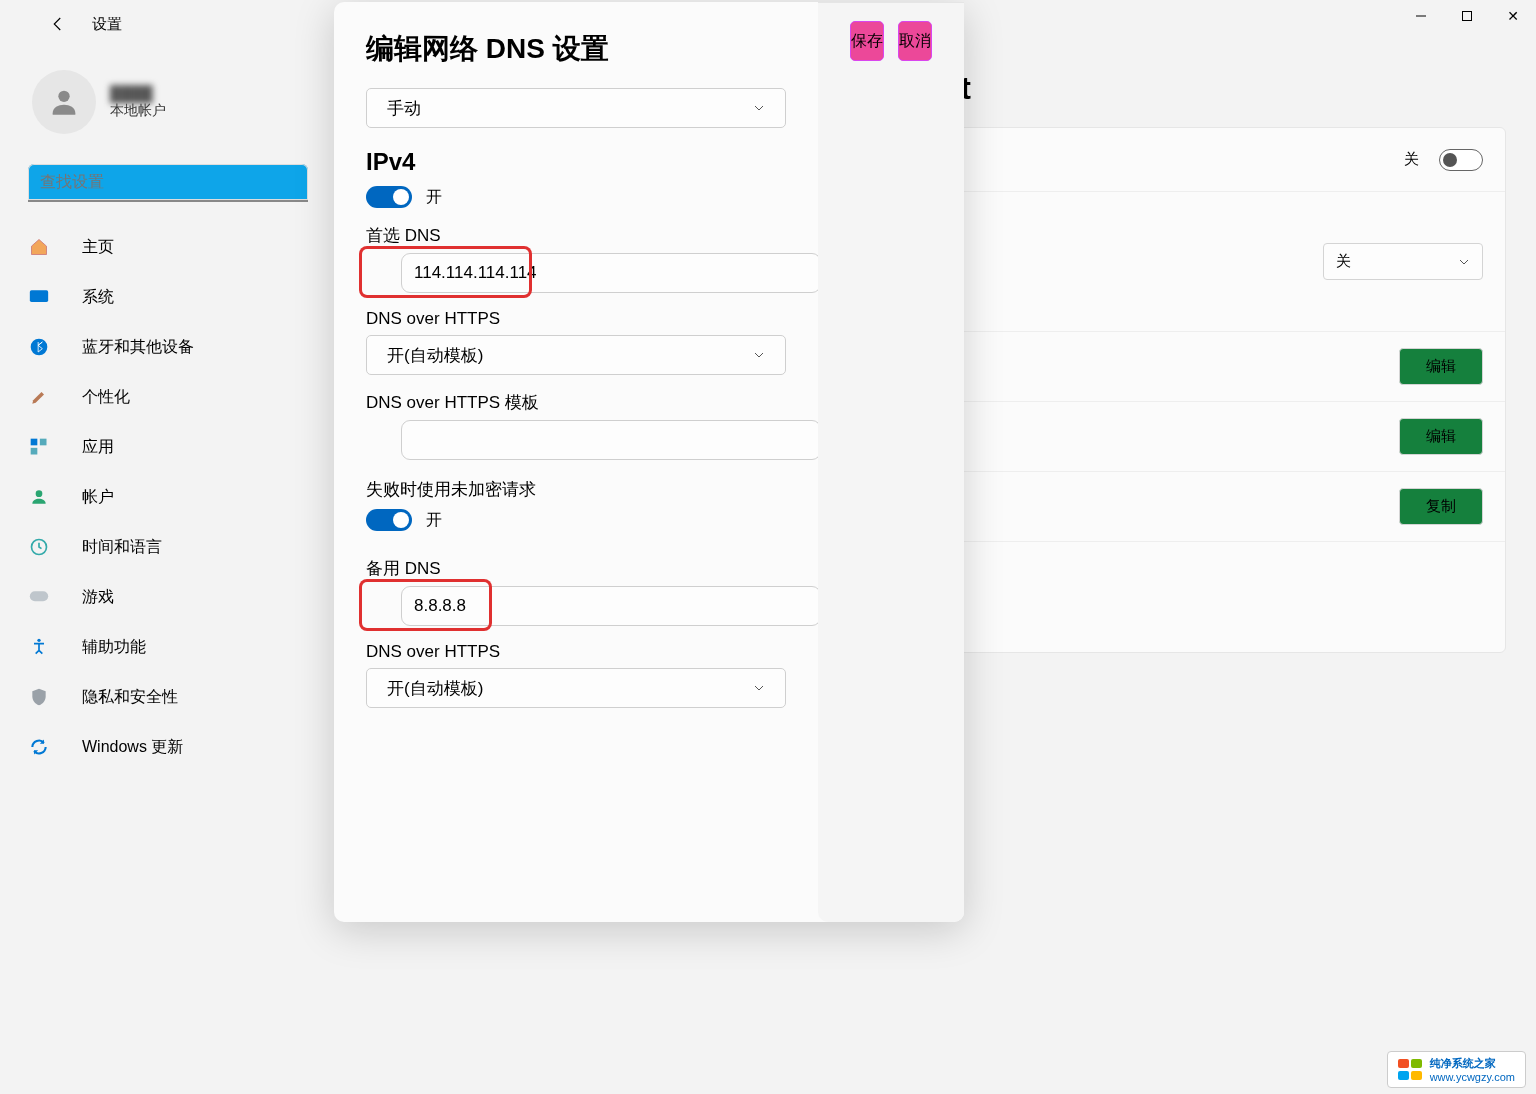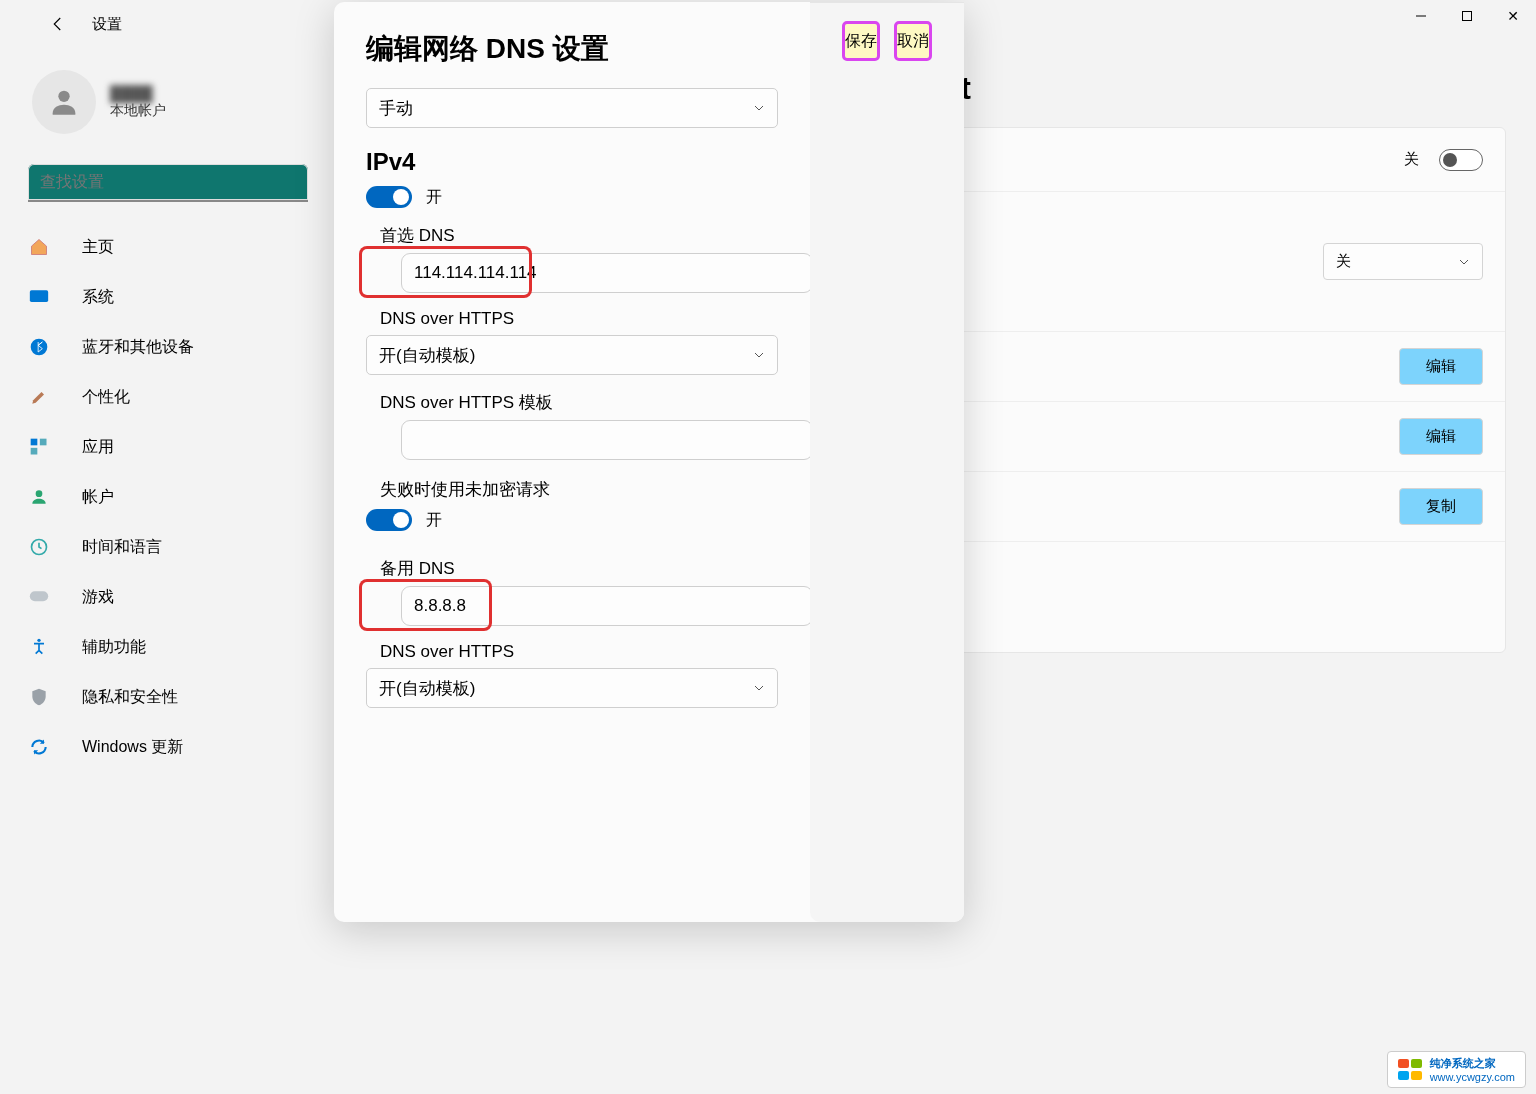--- a/index.html
+++ b/index.html
@@ -15,59 +15,59 @@
   .winctrls .x { font-size:14px; }
 
   
   .leftcol { position:absolute; left:8px; top:60px; width:320px; }
   .user { display:flex; align-items:center; gap:14px; padding:10px 24px; }
   .avatar { width:64px; height:64px; border-radius:50%; background:#e6e6e6; display:flex; align-items:center; justify-content:center; }
   .avatar svg { width:34px; height:34px; fill:#8a8a8a; }
   .user .uname { font-size:15px; filter: blur(3px); color:#555; }
   .user .uacct { font-size:14px; color:#333; }
   .search { margin:20px 20px 10px 20px; }
-  .search input { width:100%; height:38px; border:none; border-bottom:2px solid #888; border-radius:6px 6px 0 0; background:#0f766e; padding:0 12px; font-size:16px; outline:none; box-shadow:0 0 0 1px #ddd inset; }
+  .search input { width:100%; height:38px; border:none; border-bottom:2px solid #888; border-radius:6px 6px 0 0; background:#0ea5e9; padding:0 12px; font-size:16px; outline:none; box-shadow:0 0 0 1px #ddd inset; }
 
   .nav { margin-top:20px; display:flex; flex-direction:column; }
   .nav-item { display:flex; align-items:center; height:42px; padding:0 14px 0 14px; margin:4px 6px; border-radius:6px; gap:32px; font-size:16px; cursor:default; position:relative; }
   .nav-item .ic { width:22px; height:22px; display:flex; align-items:center; justify-content:center; }
   .nav-item.active { background:#eaeaea; }
   .nav-item.active::before { content:""; position:absolute; left:0; top:10px; bottom:10px; width:3px; background:#0067c0; border-radius:2px; }
 
   
   .rightcol { position:absolute; left:340px; right:30px; top:70px; }
   .pagetitle { font-size:32px; font-weight:600; }
   .card { background:#fbfbfb; border:1px solid #e6e6e6; border-radius:6px; padding:0; margin-top:20px; }
   .row { display:flex; align-items:center; justify-content:space-between; padding:16px 22px; border-bottom:1px solid #eee; min-height:64px; }
   .row:last-child { border-bottom:none; }
   .row .lab { font-size:15px; color:#222; }
-  .btn-s { background:#7dd3fc; border:1px solid #d4d4d4; border-radius:4px; padding:8px 26px; font-size:15px; }
+  .btn-s { background:#15803d; border:1px solid #d4d4d4; border-radius:4px; padding:8px 26px; font-size:15px; }
   .toggle-off { width:44px; height:22px; border-radius:11px; border:1px solid #666; background:#fff; position:relative; }
   .toggle-off::after { content:""; position:absolute; left:3px; top:3px; width:14px; height:14px; border-radius:50%; background:#555; }
   .offlabel { font-size:15px; margin-right:10px; }
   .sel-off { border:1px solid #d4d4d4; border-radius:4px; background:#fdfdfd; padding:8px 12px; width:160px; display:flex; justify-content:space-between; align-items:center; font-size:15px; }
 
   
   .overlay { position:absolute; inset:0; background:transparent; }
   .modal { position:absolute; left:334px; top:2px; width:630px; height:920px; background:#fbfbfb; border-radius:10px; box-shadow:0 8px 40px rgba(0,0,0,0.18); display:flex; flex-direction:row; }
   .modal-body { padding:28px 32px 10px 32px; overflow:hidden; flex:1; }
   .modal h1 { font-size:28px; font-weight:600; margin-bottom:20px; }
   .modal h2 { font-size:24px; font-weight:600; margin:20px 0 10px 0; }
-  .modal .select { width:100%; height:40px; border:1px solid #cfcfcf; border-radius:5px; background:#fdfdfd; display:flex; align-items:center; justify-content:space-between; padding:0 12px; font-size:17px; margin-bottom:8px; }
-  .modal .field-label { font-size:17px; margin:16px 0 6px 14px; }
+  .modal .select { width:100%; height:40px; border:1px solid #cfcfcf; border-radius:5px; background:#fdfdfd; display:flex; align-items:center; justify-content:space-between; padding:0 20px; font-size:17px; margin-bottom:8px; }
+  .modal .field-label { font-size:17px; margin:16px 0 6px 0; }
   .modal .tinput { width:100%; height:40px; border:1px solid #cfcfcf; border-radius:9px; background:#fdfdfd; padding:0 12px; font-size:17px; outline:none;margin-left:35px; }
   .modal .tog-row { display:flex; align-items:center; gap:14px; margin:8px 0 12px 0; }
   .toggle-on { width:46px; height:22px; border-radius:11px; background:#0067c0; position:relative; }
   .toggle-on::after { content:""; position:absolute; right:3px; top:3px; width:16px; height:16px; border-radius:50%; background:#fff; }
   .tog-label { font-size:16px; }
   .highlight-red { box-shadow: 0 0 0 3px #e03030; border-radius:5px; display:inline-block; }
   .highlight-red-wrap1 { width:167px; }
   .highlight-red-wrap2 { width:127px; }
   .modal-footer { border-top:1px solid #e5e5e5; background:#f5f5f5; padding:18px 32px; display:flex; gap:14px; border-radius:0 0 10px 10px; }
-  .modal-footer button { flex:1; height:40px; border:3px solid #d946ef; border-radius:5px; background:#fef9c3; font-size:16px; }
+  .modal-footer button { flex:1; height:40px; border:1px solid #d946ef; border-radius:5px; background:#ec4899; font-size:16px; }
   .chev { width:12px; height:12px; }
 
   
   .wm { position:absolute; right:10px; bottom:6px; background:#fff; border:1px solid #ccc; border-radius:4px; padding:4px 10px; font-size:11px; display:flex; align-items:center; gap:6px; }
   .wm .logo { width:26px; height:22px; display:flex; flex-wrap:wrap; gap:2px; }
   .wm .logo span { width:11px; height:9px; border-radius:2px; }
 </style>
 </head>
 <body>
 

